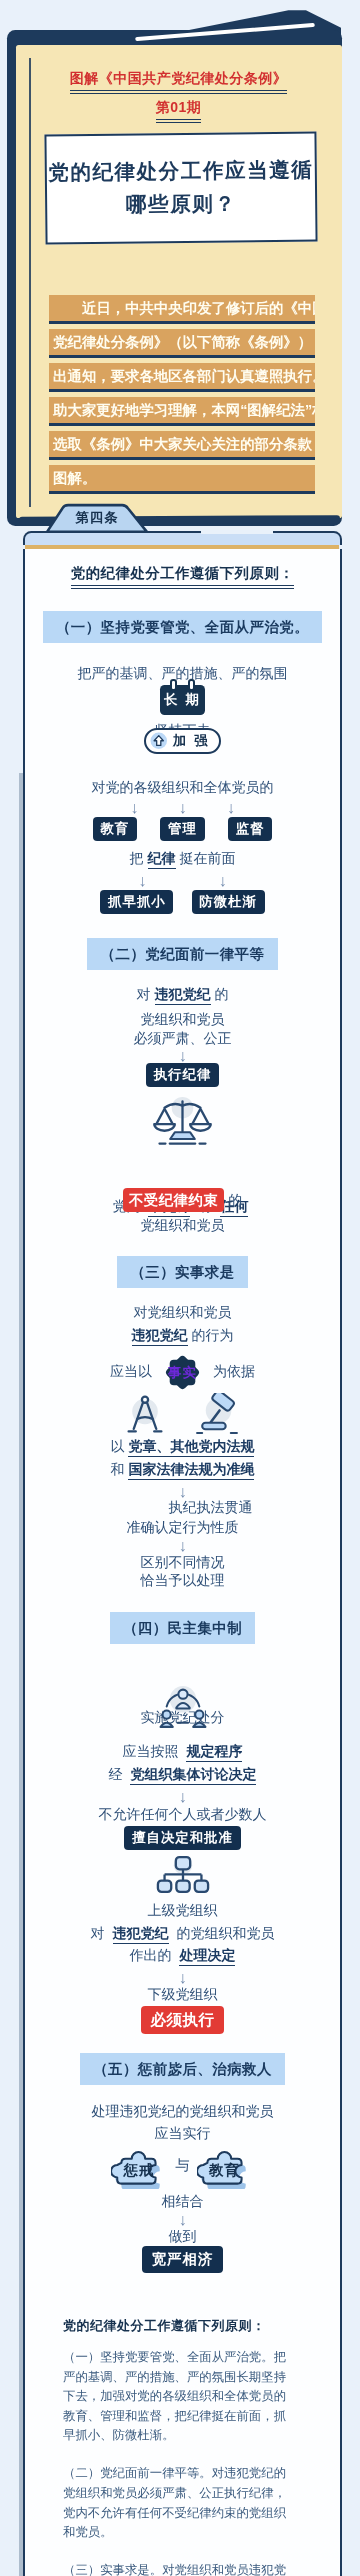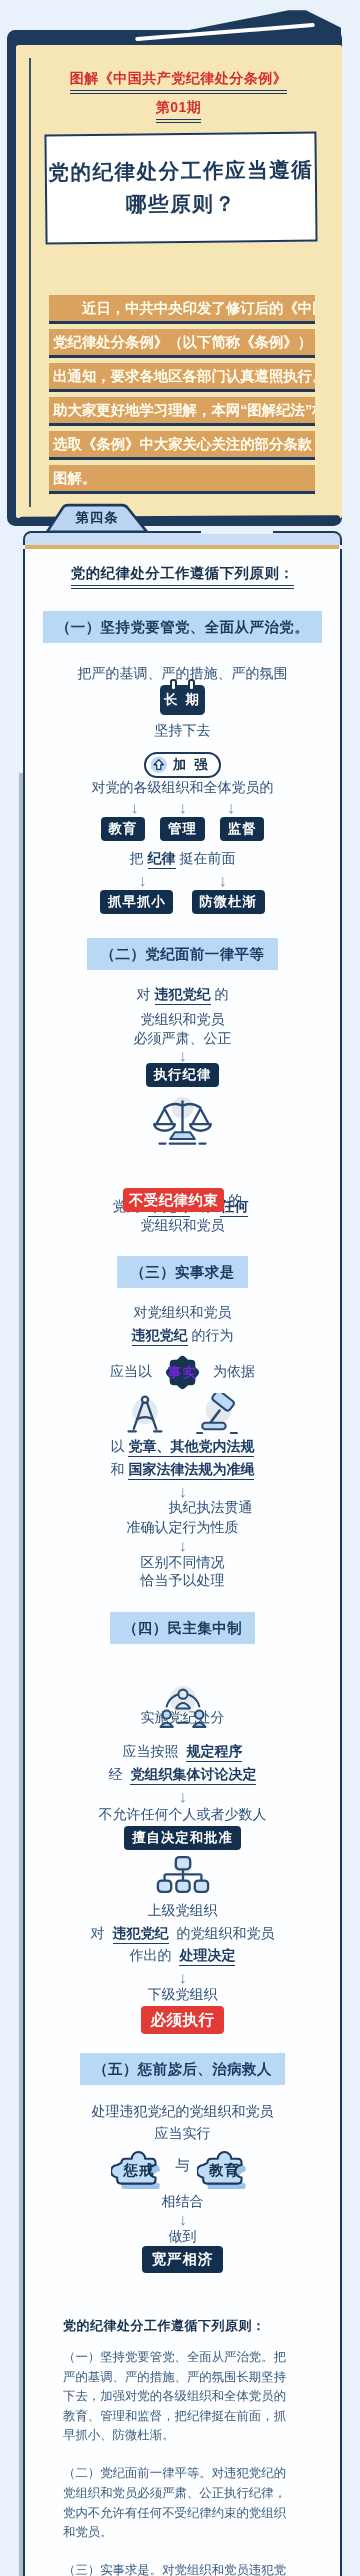--- a/index.html
+++ b/index.html
@@ -110,38 +110,38 @@
   </div>
 
   <div class="row" style="top:611px;">
     <span class="hl">（一）坚持党要管党、全面从严治党。</span>
   </div>
   <div class="row" style="top:665px;">把严的基调、严的措施、严的氛围</div>
   <div class="row" style="top:685px;">
     <span class="calendar"><i class="l"></i><i class="r"></i><span>长 期</span></span>
   </div>
   <div class="row" style="top:722px;">坚持下去</div>
-  <div class="row" style="top:752px;">
+  <div class="row" style="top:728px;">
     <span class="pill">
       <svg width="17.5" height="17.5" viewBox="0 0 34 34">
         <circle cx="17" cy="17" r="16" fill="#bcd9f7"></circle>
         <path d="M17 7 L26 17 H21 V26 H13 V17 H8 Z" fill="#ffffff" stroke="#1d3a5c" stroke-width="2.5" stroke-linejoin="round"></path>
       </svg>
       <span>加 强</span>
     </span>
   </div>
   <div class="row" style="top:779px;">对党的各级组织和全体党员的</div>
   <div class="row arrow-row" style="top:799px;gap:40px;">
     <span class="arrow">↓</span>
     <span class="arrow">↓</span>
     <span class="arrow">↓</span>
   </div>
   <div class="row" style="top:817px;">
     <span class="chip" style="margin:0 6.7px;">教育</span>
-    <span class="chip" style="margin:0 5px;text-align:center;">管理</span>
+    <span class="chip" style="margin:0 13px;text-align:center;">管理</span>
     <span class="chip" style="margin:0 6.7px;">监督</span>
   </div>
   <div class="row" style="top:850px;">
     <span>把</span>
     <span class="em">纪律</span>
     <span>挺在前面</span>
   </div>
   <div class="row arrow-row" style="top:872px;gap:72px;">
     <span class="arrow">↓</span>
     <span class="arrow">↓</span>

